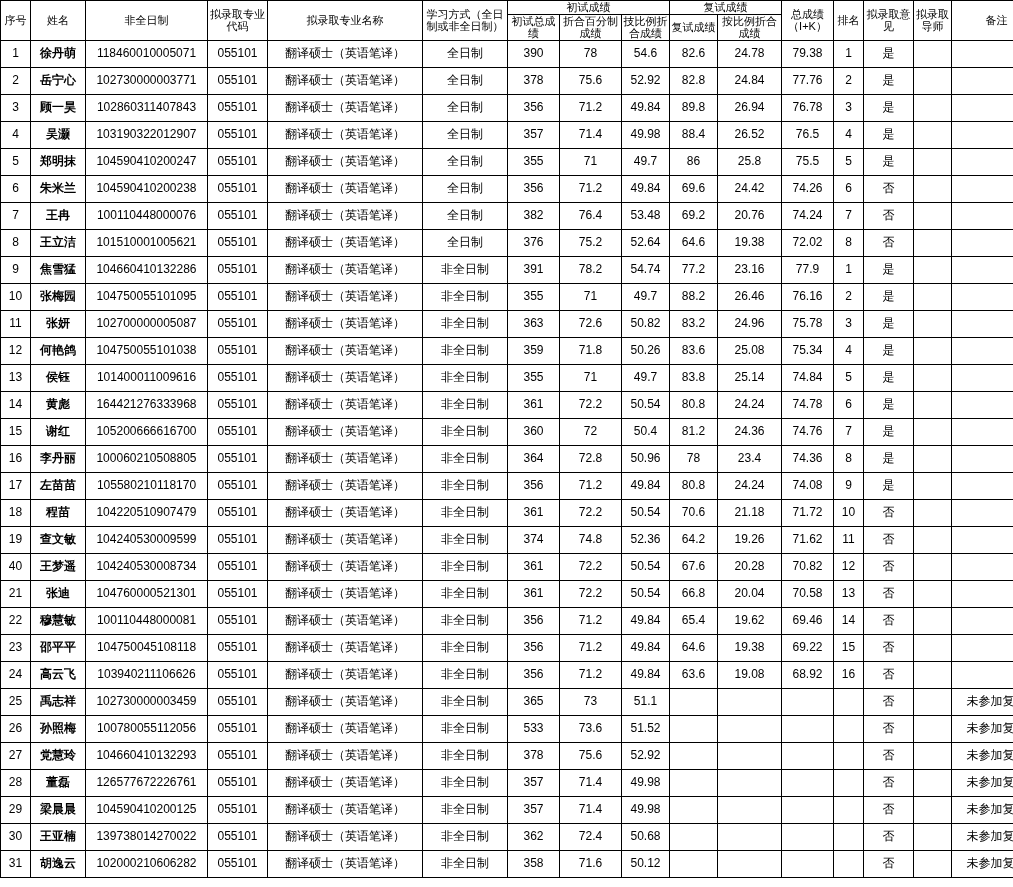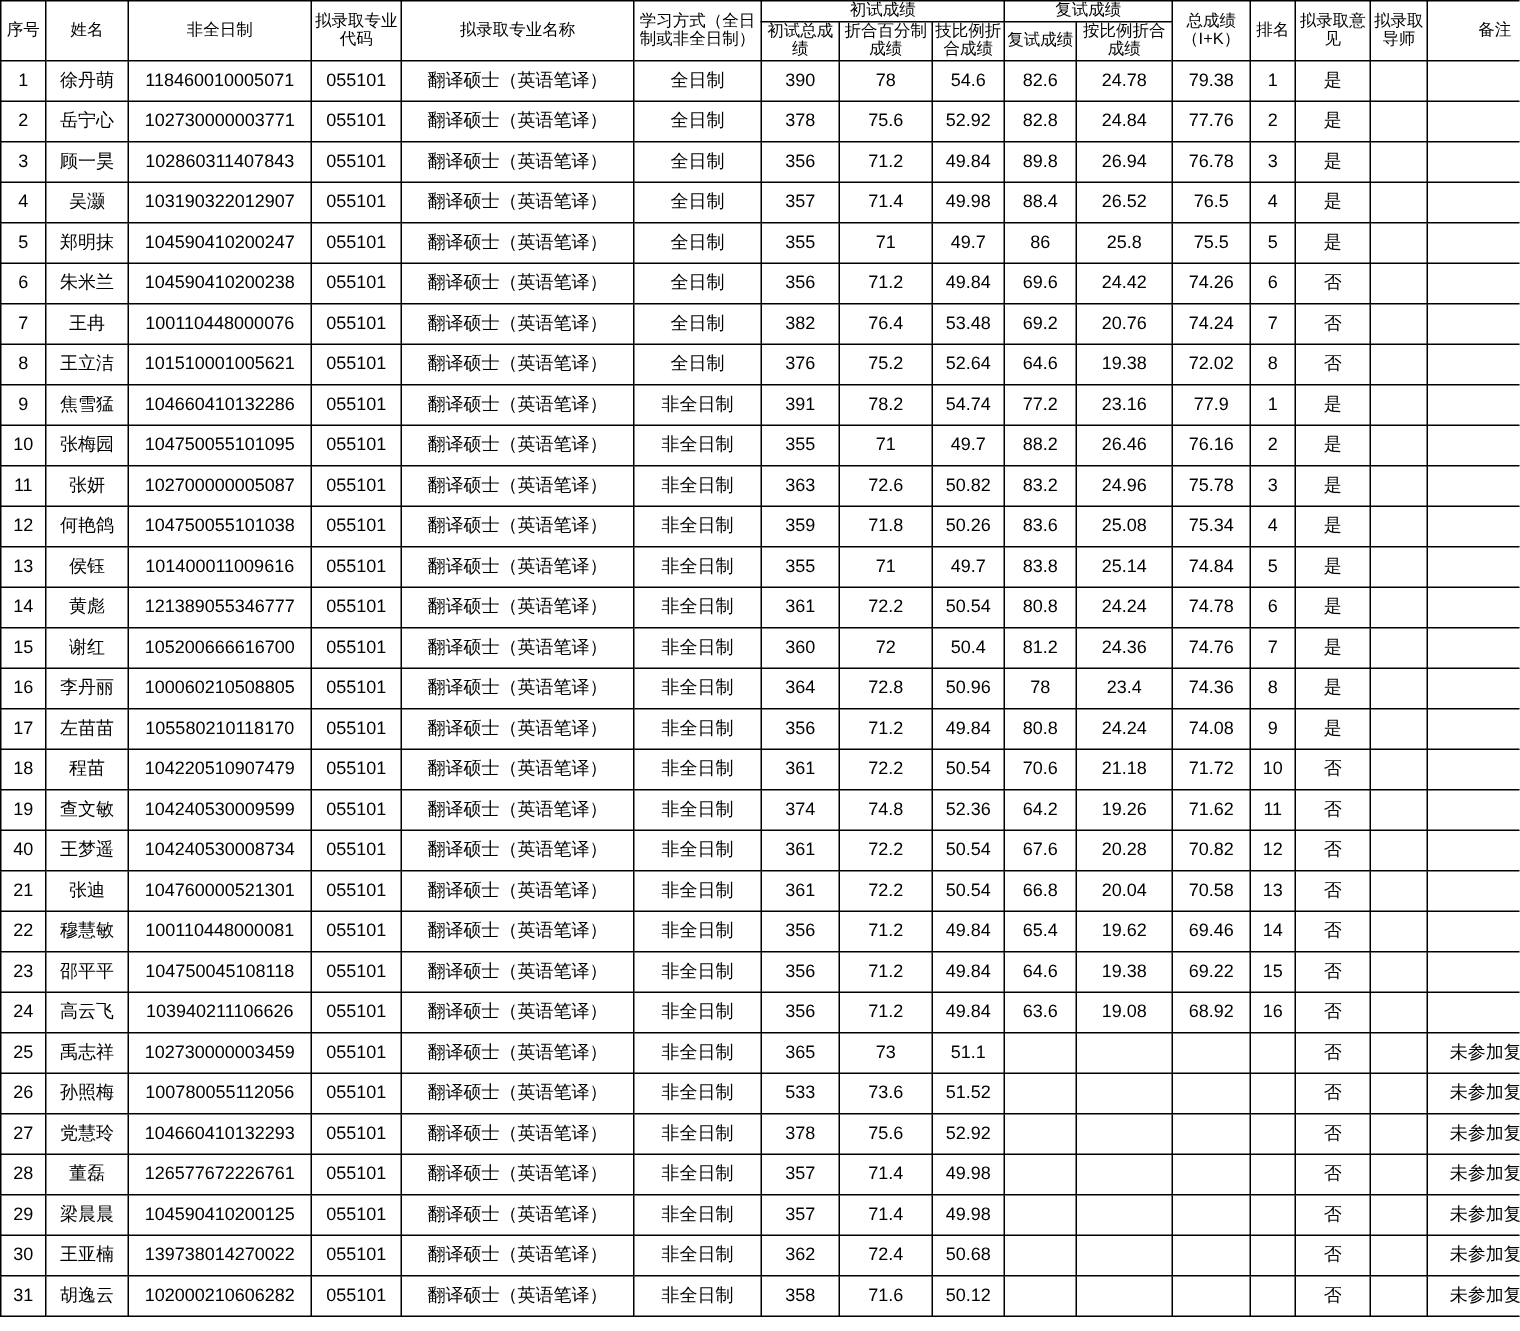--- a/index.html
+++ b/index.html
@@ -48,21 +48,21 @@
   .c-init-tot { width: 52px; }
   .c-init-conv{ width: 62px; }
   .c-init-pct { width: 48px; }
   .c-re-tot   { width: 48px; }
   .c-re-pct   { width: 64px; }
   .c-total    { width: 52px; }
   .c-rank     { width: 30px; }
   .c-opinion  { width: 50px; }
   .c-advisor  { width: 38px; }
   .c-remark   { width: 90px; }
-  .name-cell  { letter-spacing: 0px; }
+  .name-cell  { letter-spacing: 0px; font-weight: bold; }
   .remark-cell { font-size: 12px; }
   .vert-head {
     font-size: 11px;
     line-height: 1.1;
   }
 </style>
 </head>
 <body>
 
 <table class="grid">
@@ -339,21 +339,21 @@
         <td>25.14</td>
         <td>74.84</td>
         <td>5</td>
         <td>是</td>
         <td></td>
         <td class="remark-cell"></td>
       </tr>
       <tr>
         <td>14</td>
         <td class="name-cell">黄彪</td>
-        <td>121389055346777</td>
+        <td>164421276333968</td>
         <td>055101</td>
         <td>翻译硕士（英语笔译）</td>
         <td>非全日制</td>
         <td>361</td>
         <td>72.2</td>
         <td>50.54</td>
         <td>80.8</td>
         <td>24.24</td>
         <td>74.78</td>
         <td>6</td>

